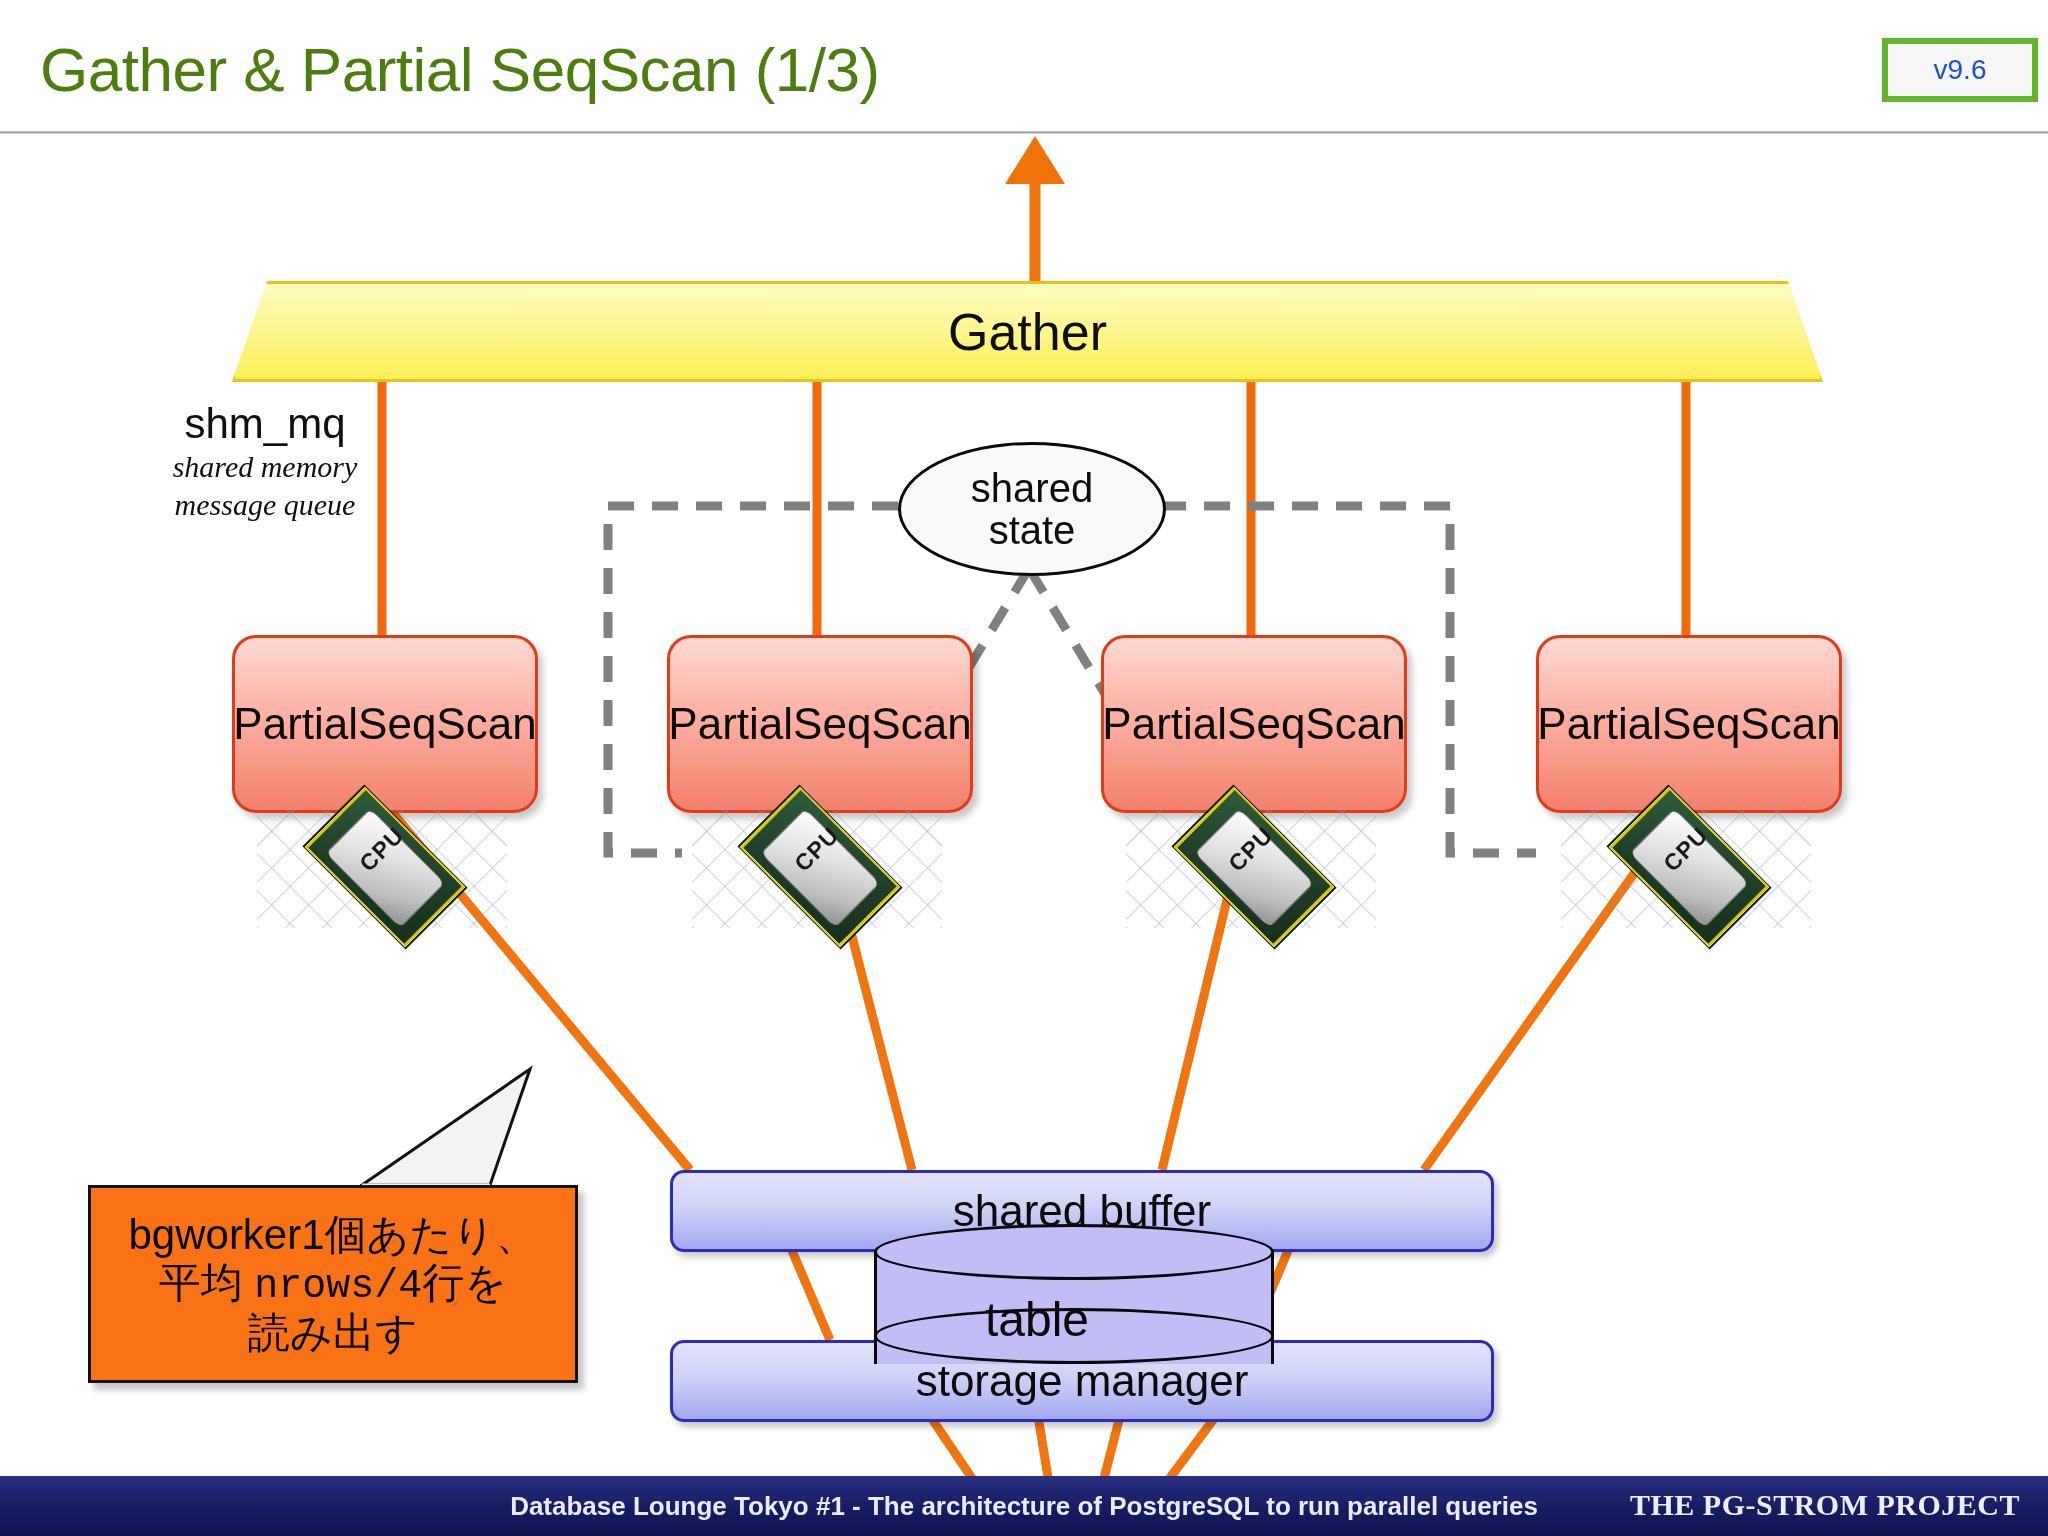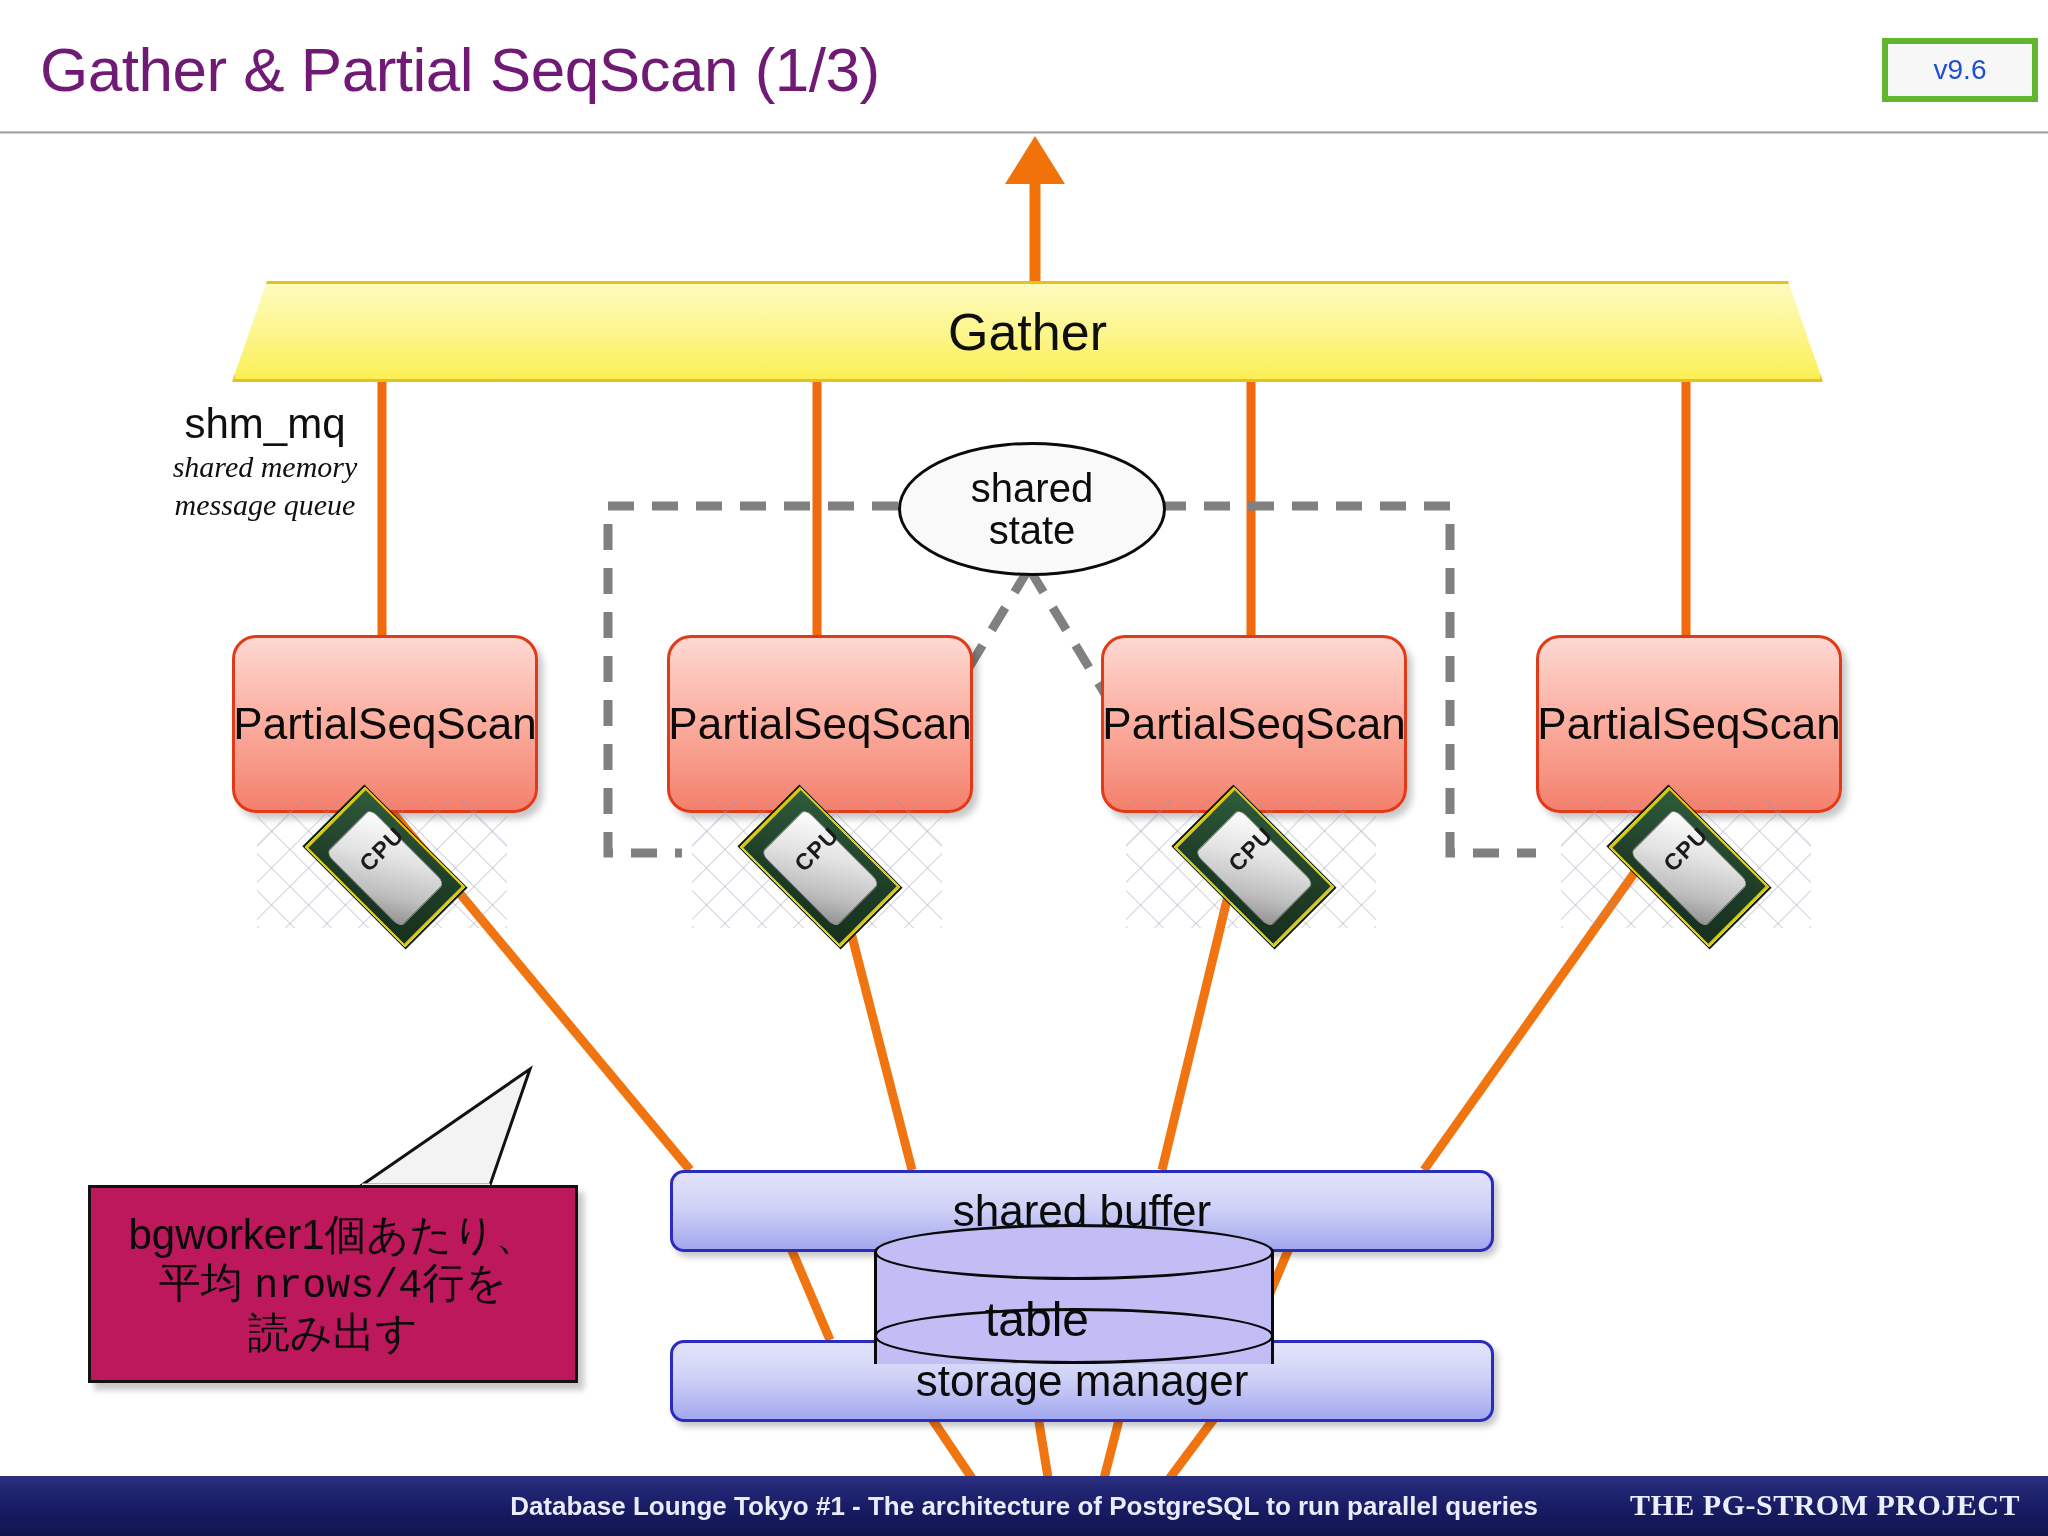--- a/index.html
+++ b/index.html
@@ -10,21 +10,21 @@
     width: 2048px; height: 1536px;
     position: relative; overflow: hidden;
     font-family: "Liberation Sans", sans-serif;
   }
 
   
   #slide-title {
     position: absolute;
     left: 40px; top: 34px;
     font-size: 62px;
-    color: #701a75;
+    color: #4d7c0f;
     letter-spacing: -0.5px;
     white-space: nowrap;
   }
   #header-rule {
     position: absolute;
     left: 0; top: 131px;
     width: 2048px; height: 3px;
     background: linear-gradient(to bottom, #d8d8d8, #9a9a9a 45%, #e8e8e8);
   }
   #version-badge {
@@ -206,21 +206,21 @@
   #table-label {
     position: absolute; left: 874px; top: 1160px;
     width: 326px; text-align: center;
     font-size: 48px; color: #0a0a0a;
   }
 
   
   #callout-box {
     position: absolute; left: 88px; top: 1053px;
     width: 484px; height: 192px;
-    background: #be185d;
+    background: #f97316;
     border: 3px solid #121212;
     box-shadow: 6px 7px 6px rgba(0,0,0,0.22);
     display: flex; flex-direction: column;
     align-items: center; justify-content: center;
     line-height: 1.14;
     font-size: 42px; color: #0a0a0a;
     text-align: center;
   }
   #callout-box .mono { font-family: "Liberation Mono", monospace; font-size: 40px; }
   #callout-tail {

